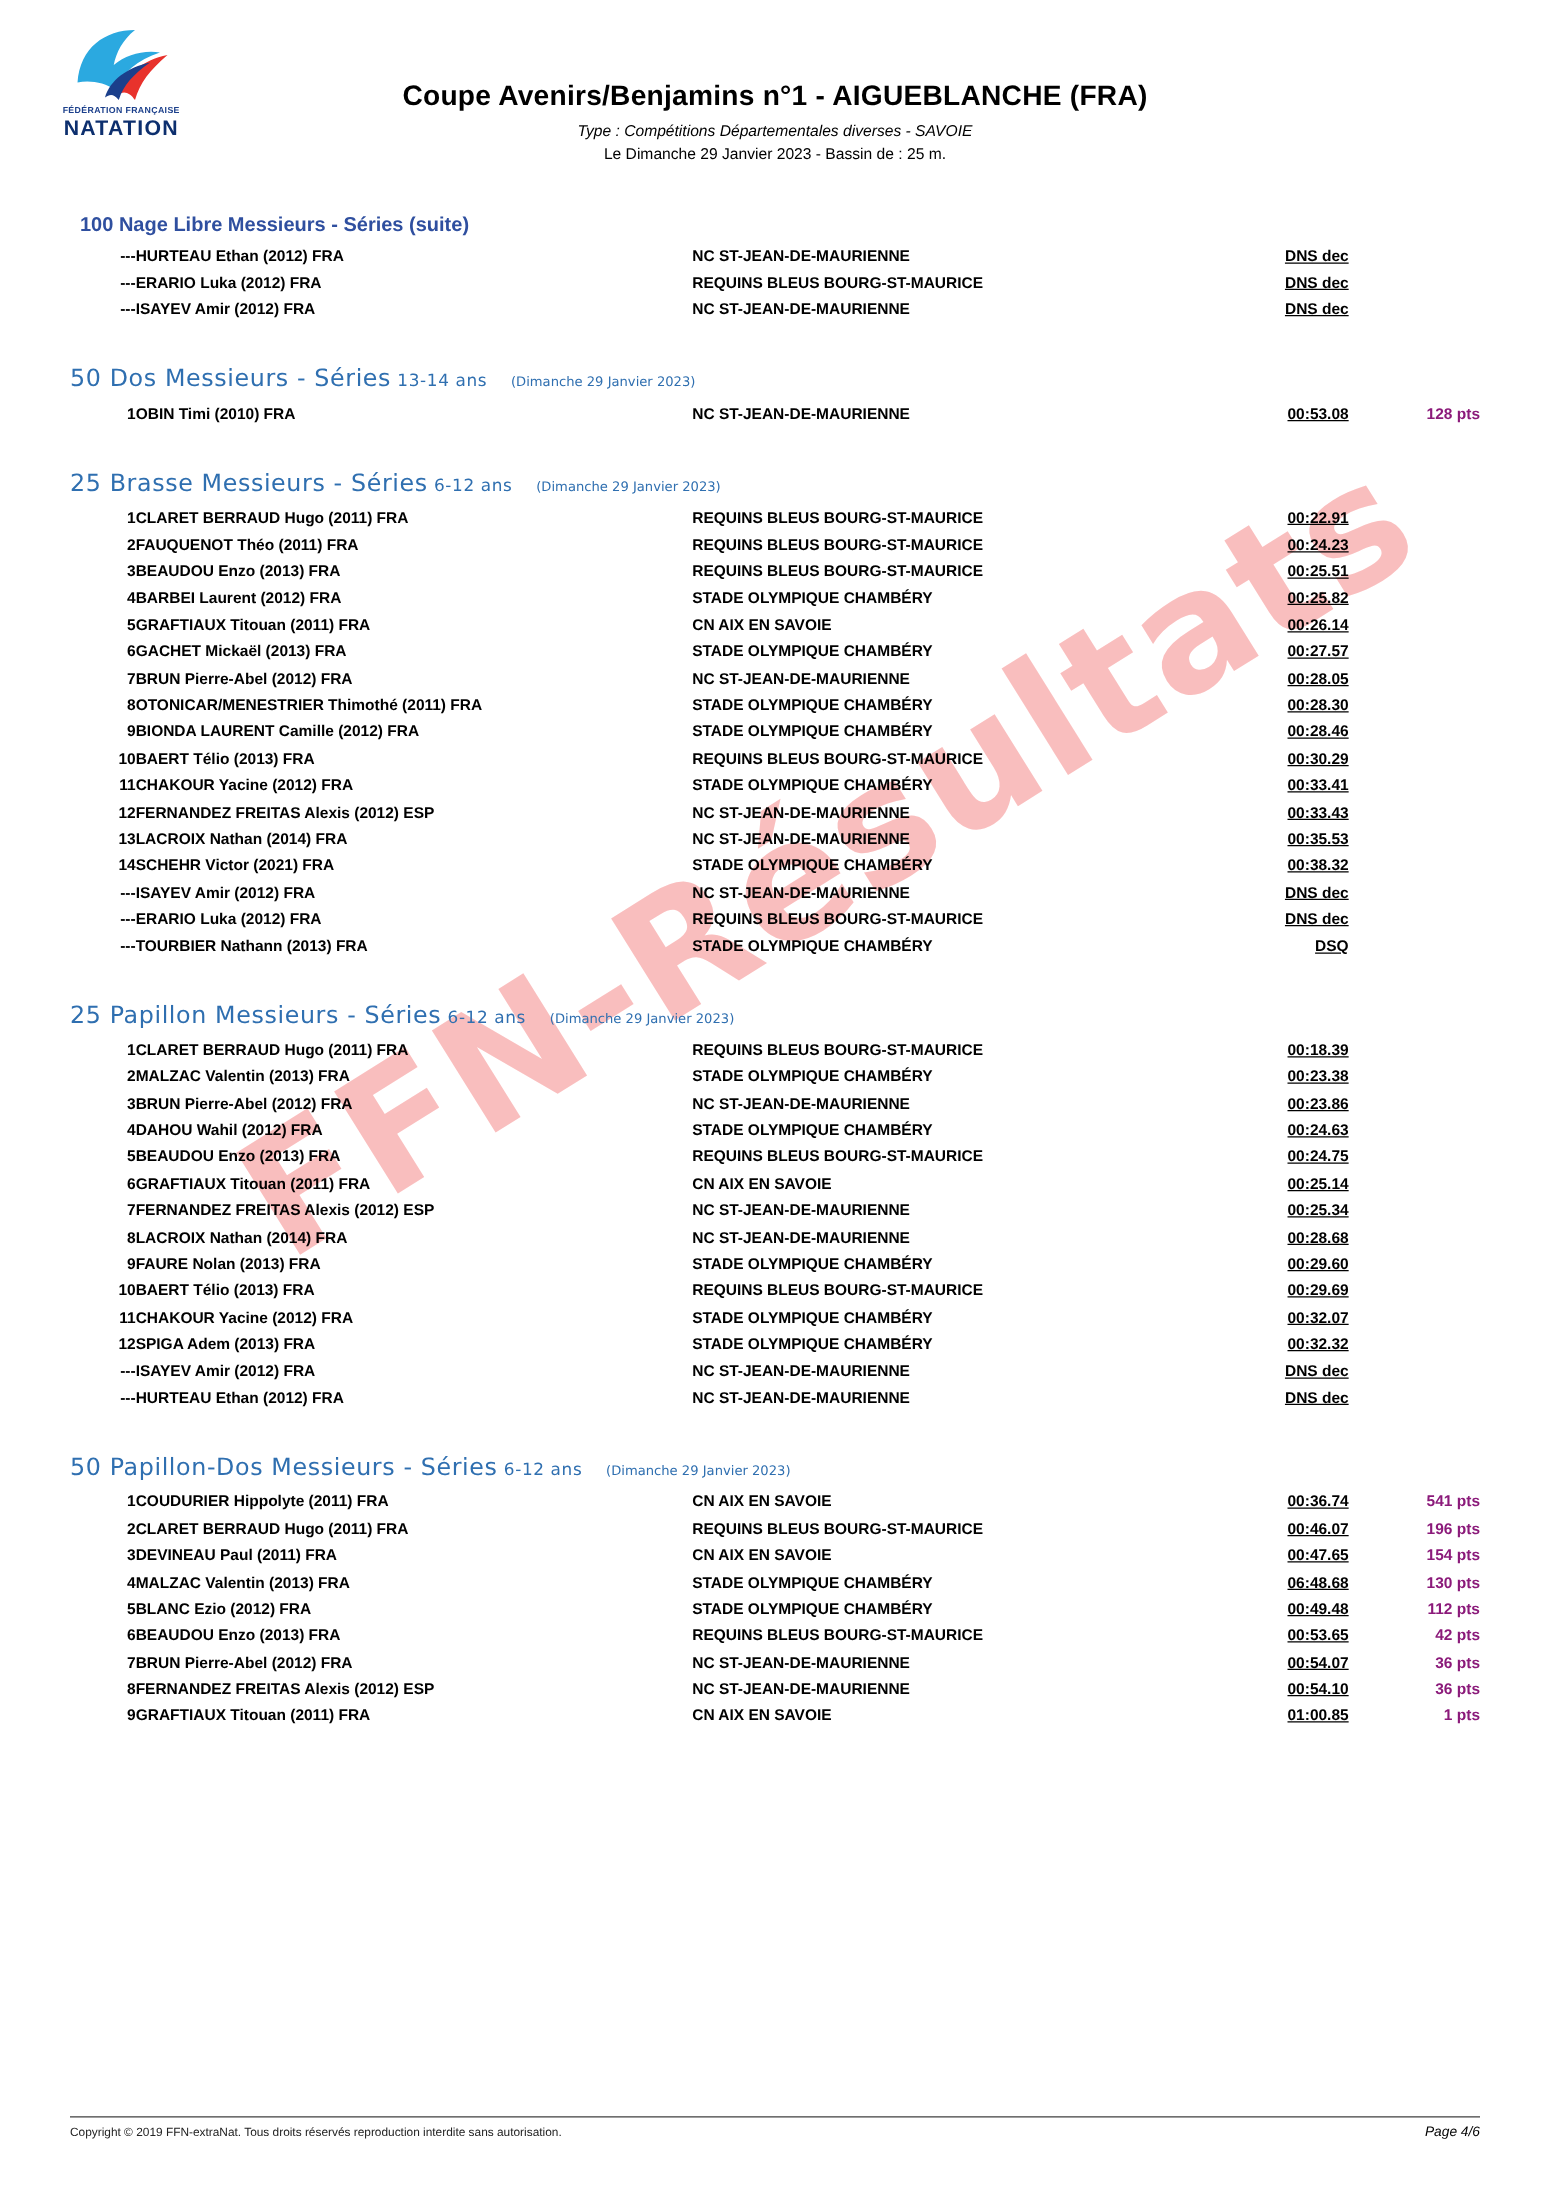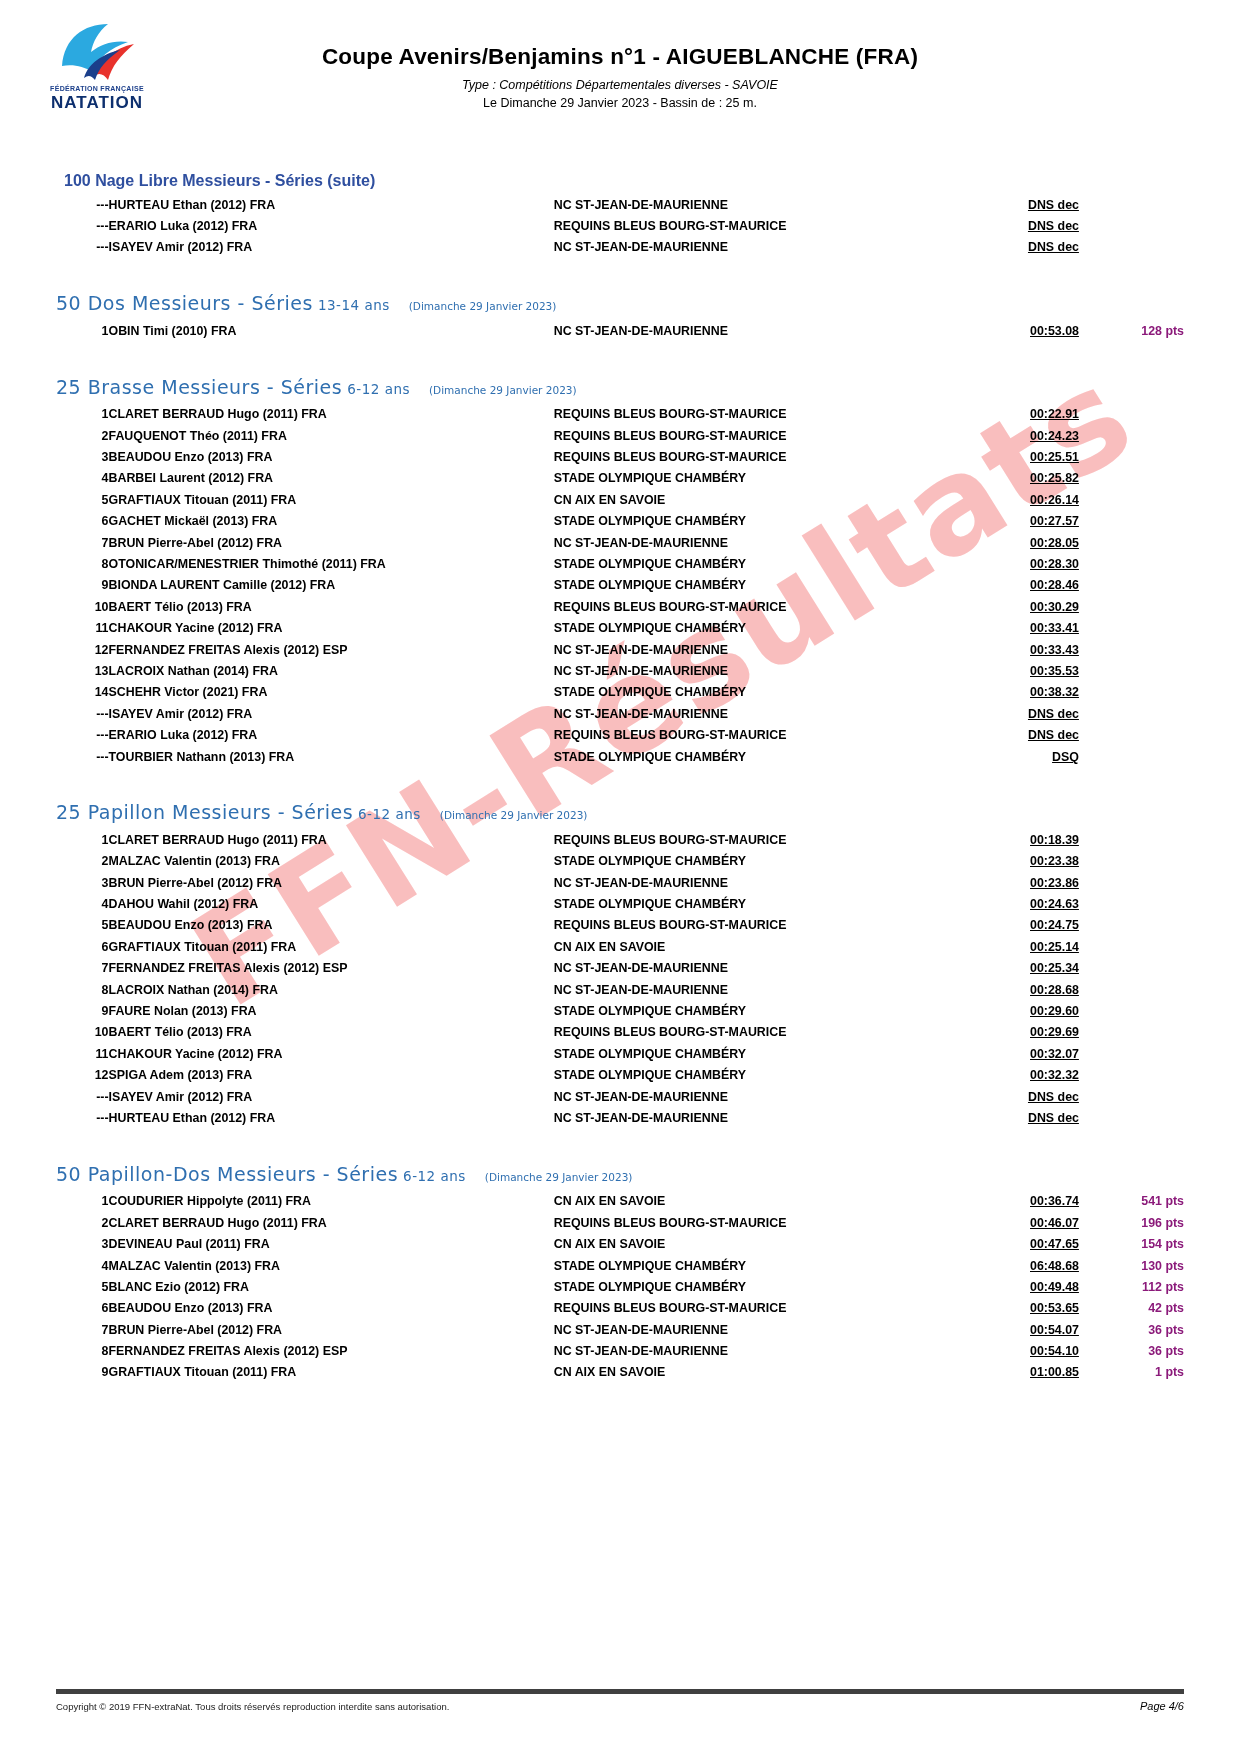--- a/index.html
+++ b/index.html
@@ -49,21 +49,21 @@
   .logo .fed {
     font-size:7px; color:#1b3f8b; font-weight:bold; letter-spacing:.3px;
     margin-top:1px;
   }
   .logo .nat {
     font-size:17px; color:#0d2f6e; font-weight:bold; letter-spacing:1px;
     margin-top:1px;
   }
   .htitle {
     text-align:center;
-    padding-top:44px;
+    padding-top:64px;
   }
   .htitle .t1 { font-size:22.5px; font-weight:bold; letter-spacing:.2px; }
   .htitle .t2 { font-size:12.5px; font-style:italic; margin-top:8px; }
   .htitle .t3 { font-size:12.5px; margin-top:4px; }
 
   
   .body { padding:0 56px 0 56px; }
 
   .cont-head {
     color:#2f4f9f;
@@ -104,21 +104,21 @@
   td.rank  { width:46px; text-align:right; padding-right:9px; }
   td.name  { width:390px; }
   td.club  { width:330px; }
   td.time  { width:130px; text-align:right;text-decoration:underline; }
   td.pts   { width:92px; text-align:right; color:#8b1a7a; padding-right:4px; }
 
   
   .footer {
     position:absolute;
     left:56px; right:56px; bottom:42px;
-    border-top:5px solid #404040;
+    border-top:1px solid #404040;
     padding-top:6px;
     display:flex;
     justify-content:space-between;
     align-items:baseline;
   }
   .footer .copy { font-size:9.5px; color:#222; }
   .footer .pg { font-size:11px; font-style:italic; }
 </style>
 </head>
 <body>

